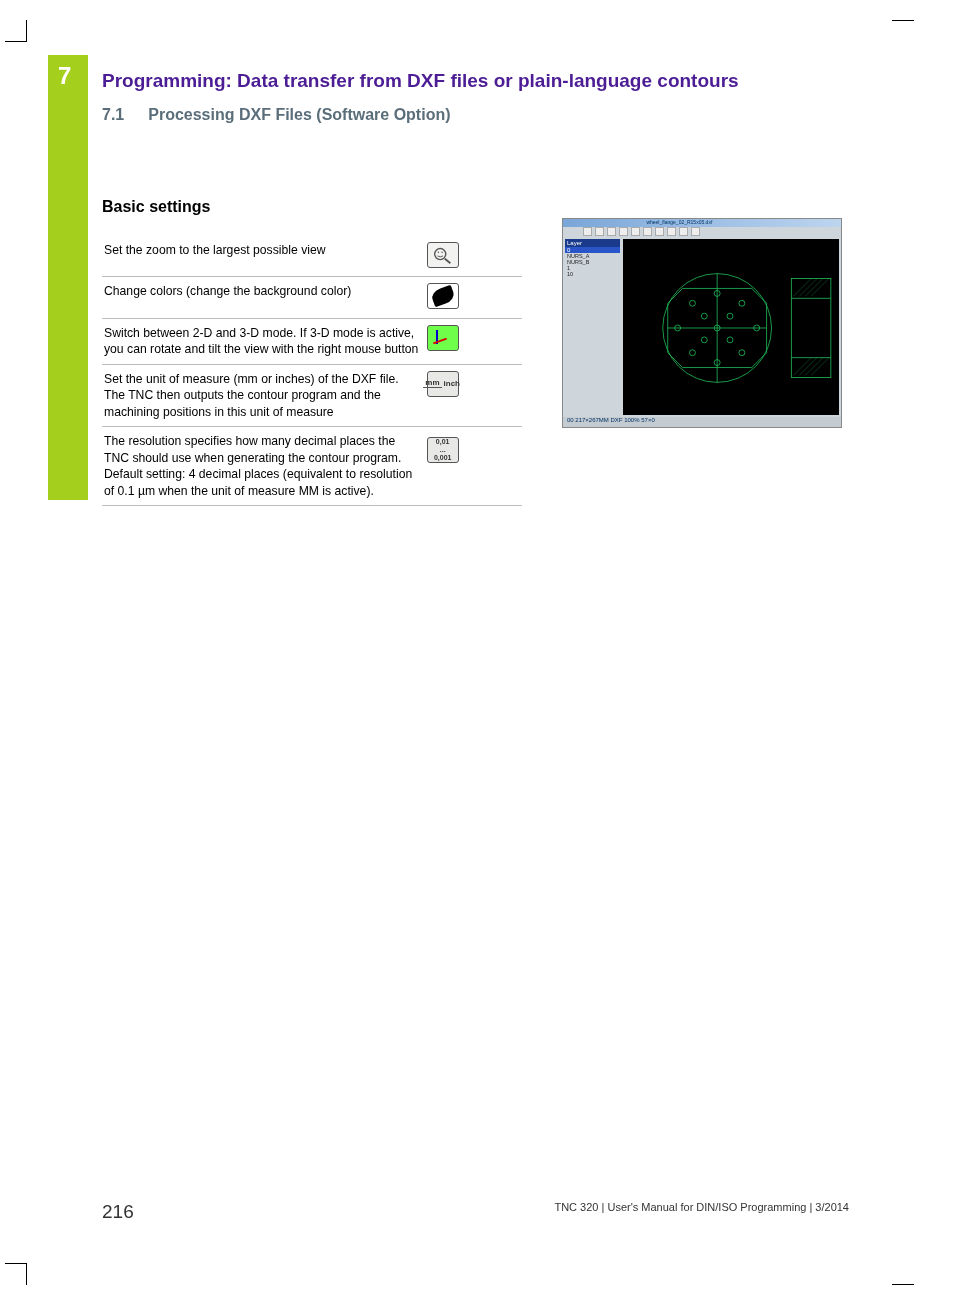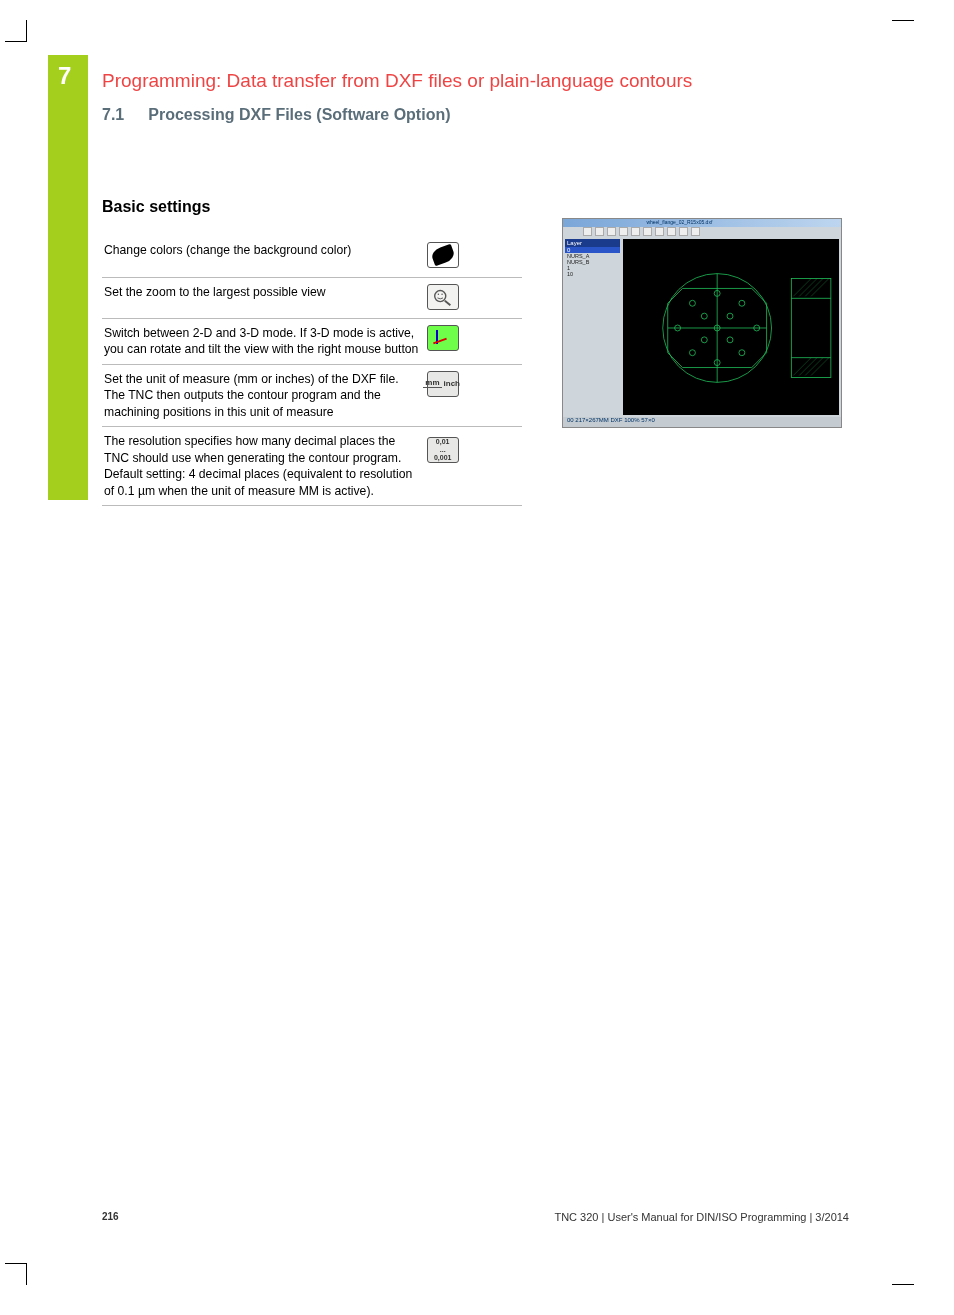--- a/index.html
+++ b/index.html
@@ -30,22 +30,22 @@
     top: 62px;
     color: #fff;
     font-size: 24px;
     font-weight: bold;
   }
   .chapter-title {
     position: absolute;
     left: 102px;
     top: 70px;
     font-size: 19px;
-    font-weight: normal;
-    color: #ef4444;
+    font-weight: bold;
+    color: #4c1d95;
   }
   .section-row {
     position: absolute;
     left: 102px;
     top: 106px;
     display: flex;
     gap: 24px;
     font-size: 16px;
     font-weight: bold;
     color: #5a6e7a;
@@ -96,21 +96,21 @@
   .ss-sidebar .itm{ font-size:5.5px; color:#222; padding:0 2px;}
   .ss-view { position:absolute; top:20px; left:60px; right:2px; bottom:12px; background:#000;}
   .ss-status { position:absolute; bottom:0; left:0; right:0; height:10px; background:#c4ccd2; font-size:6px; color:#036; padding-left:4px;}
   .wire { stroke:#20c05a; stroke-width:0.8; fill:none;}
   .hatch { stroke:#20c05a; stroke-width:0.3;}
 
   .footer {
     position:absolute; bottom:92px; left:102px; right:105px;
     display:flex; justify-content:space-between; font-size:11px; color:#333;
   }
-  .footer .pg { font-weight:bold; font-size:10px;}
+  .footer .pg { font-weight:normal; font-size:19px;}
 </style>
 </head>
 <body>
 
 <div class="crop-tl"></div>
 <div class="crop-tr"></div>
 <div class="crop-bl"></div>
 <div class="crop-br"></div>
 
 <div class="green-tab"></div>
@@ -119,37 +119,37 @@
 <div class="section-row">
   <span>7.1</span>
   <span>Processing DXF Files (Software Option)</span>
 </div>
 
 <div class="content">
   <div class="left-col">
     <h3 class="basic">Basic settings</h3>
     <table class="settings">
       <tbody>
-      <tr>
-        <td class="desc">Change colors (change the background color)</td>
-        <td class="btn"><span class="icon icon-colors"></span></td>
-      </tr>
       <tr>
         <td class="desc">Set the zoom to the largest possible view</td>
         <td class="btn">
           <span class="icon icon-zoom">
             <svg viewBox="0 0 32 26">
                   <circle cx="13" cy="12" r="6" fill="none" stroke="#555" stroke-width="1.5"></circle>
                   <circle cx="11" cy="10" r="0.8" fill="#555"></circle>
                   <circle cx="15" cy="10" r="0.8" fill="#555"></circle>
                   <path d="M10 14 q3 2 6 0" fill="none" stroke="#555" stroke-width="1"></path>
                   <line x1="18" y1="17" x2="24" y2="22" stroke="#555" stroke-width="2"></line>
                 </svg>
           </span>
         </td>
+      </tr>
+      <tr>
+        <td class="desc">Change colors (change the background color)</td>
+        <td class="btn"><span class="icon icon-colors"></span></td>
       </tr>
       <tr>
         <td class="desc">Switch between 2-D and 3-D mode. If 3-D mode is active, you can rotate and tilt the view with the right mouse button</td>
         <td class="btn"><span class="icon icon-3d"></span></td>
       </tr>
       <tr>
         <td class="desc">Set the unit of measure (mm or inches) of the DXF file. The TNC then outputs the contour program and the machining positions in this unit of measure</td>
         <td class="btn">
           <span class="icon icon-unit">
             <span class="u1">mm</span>

